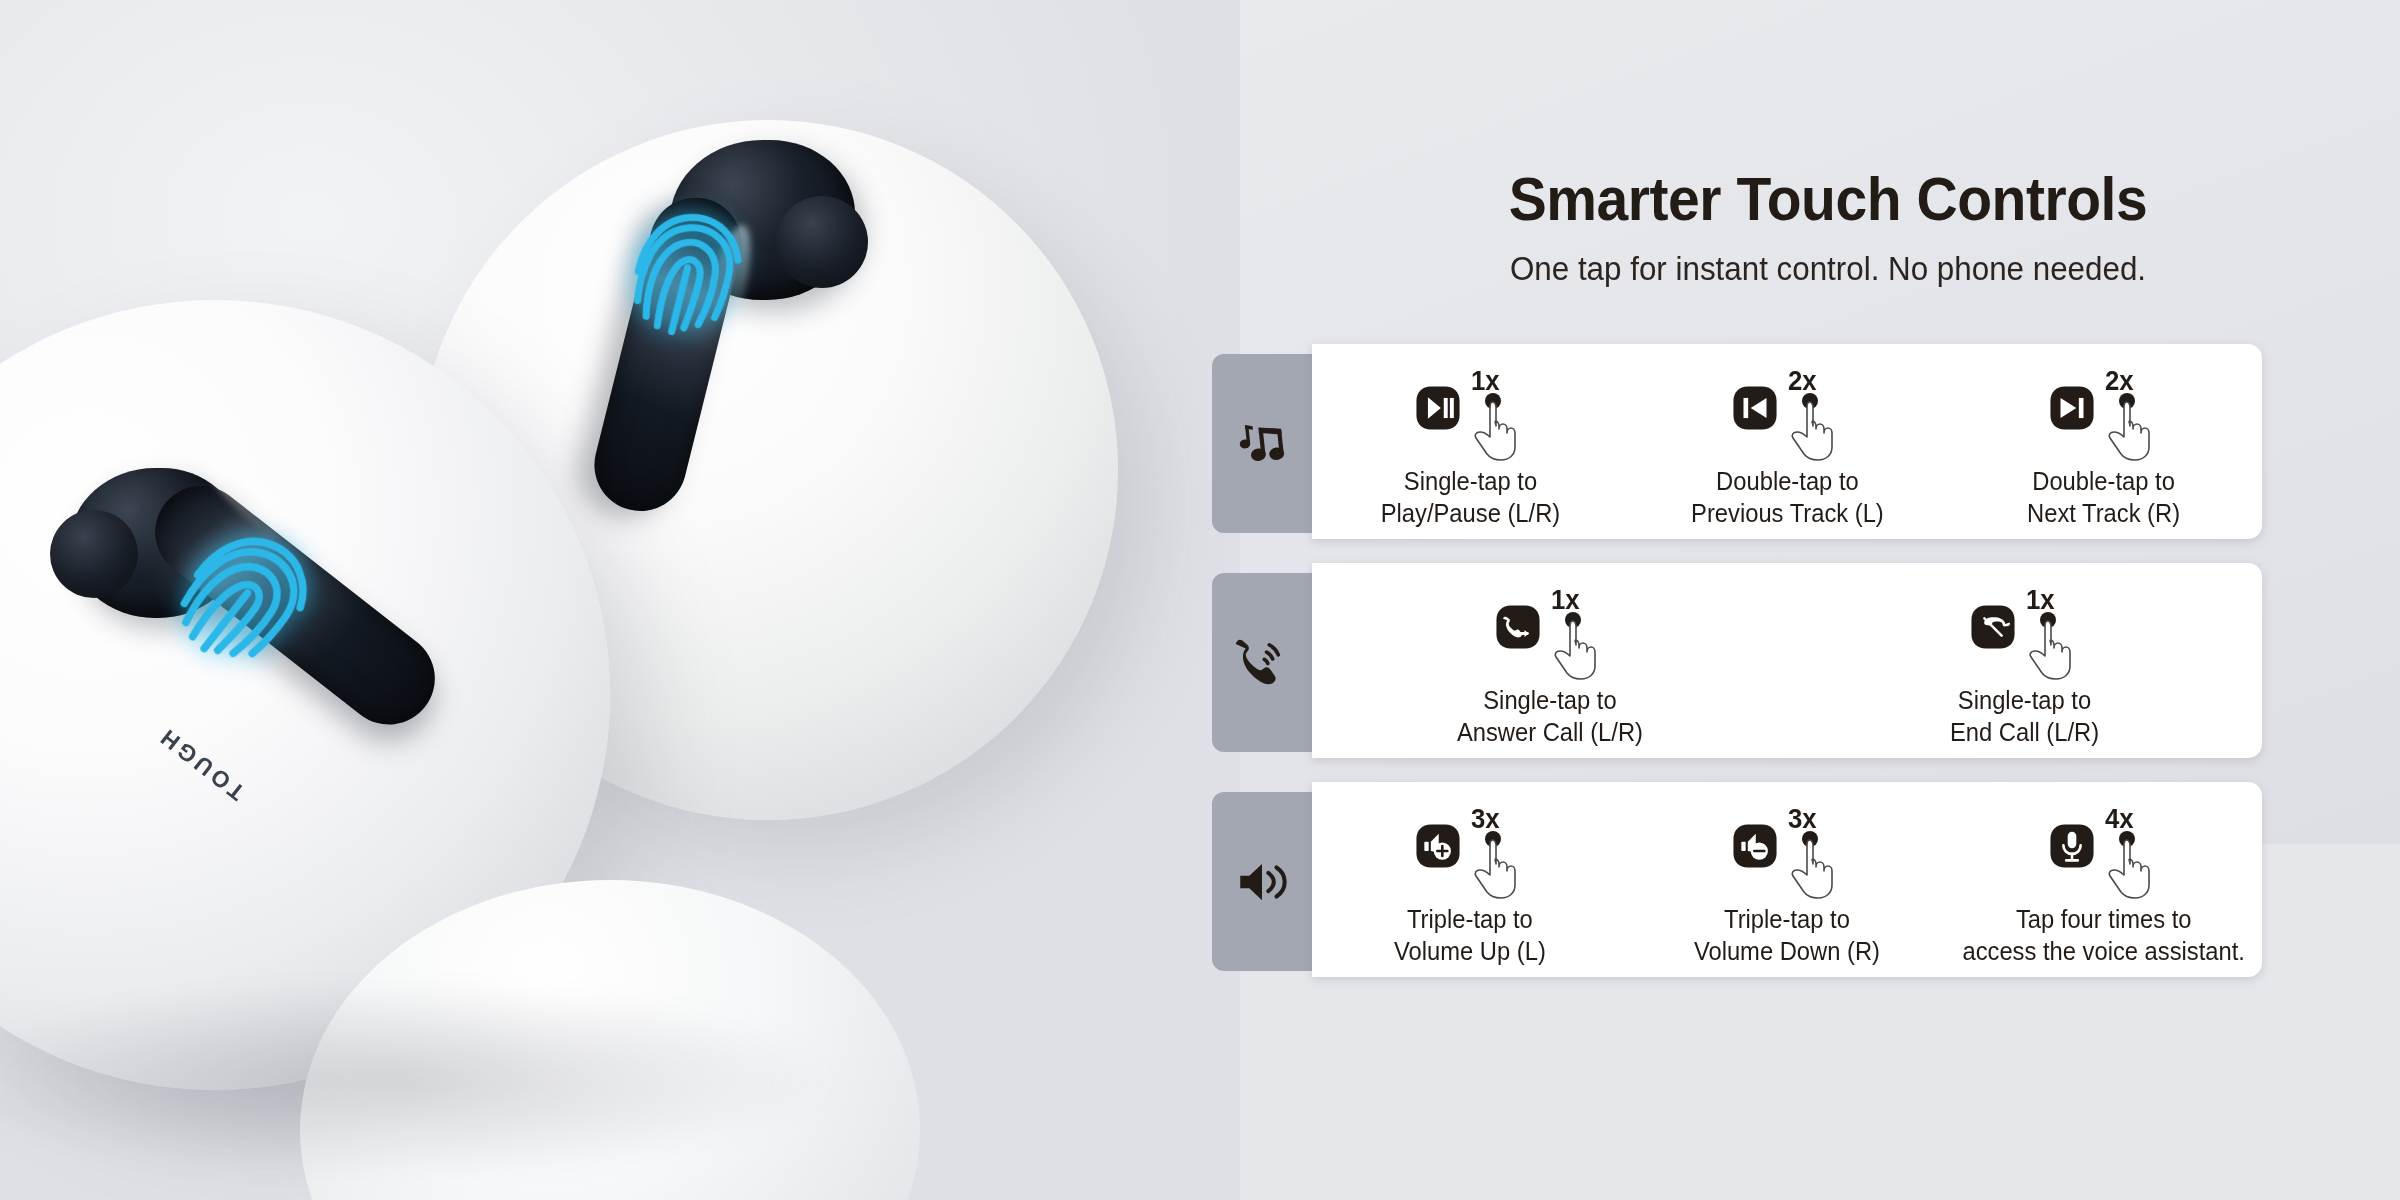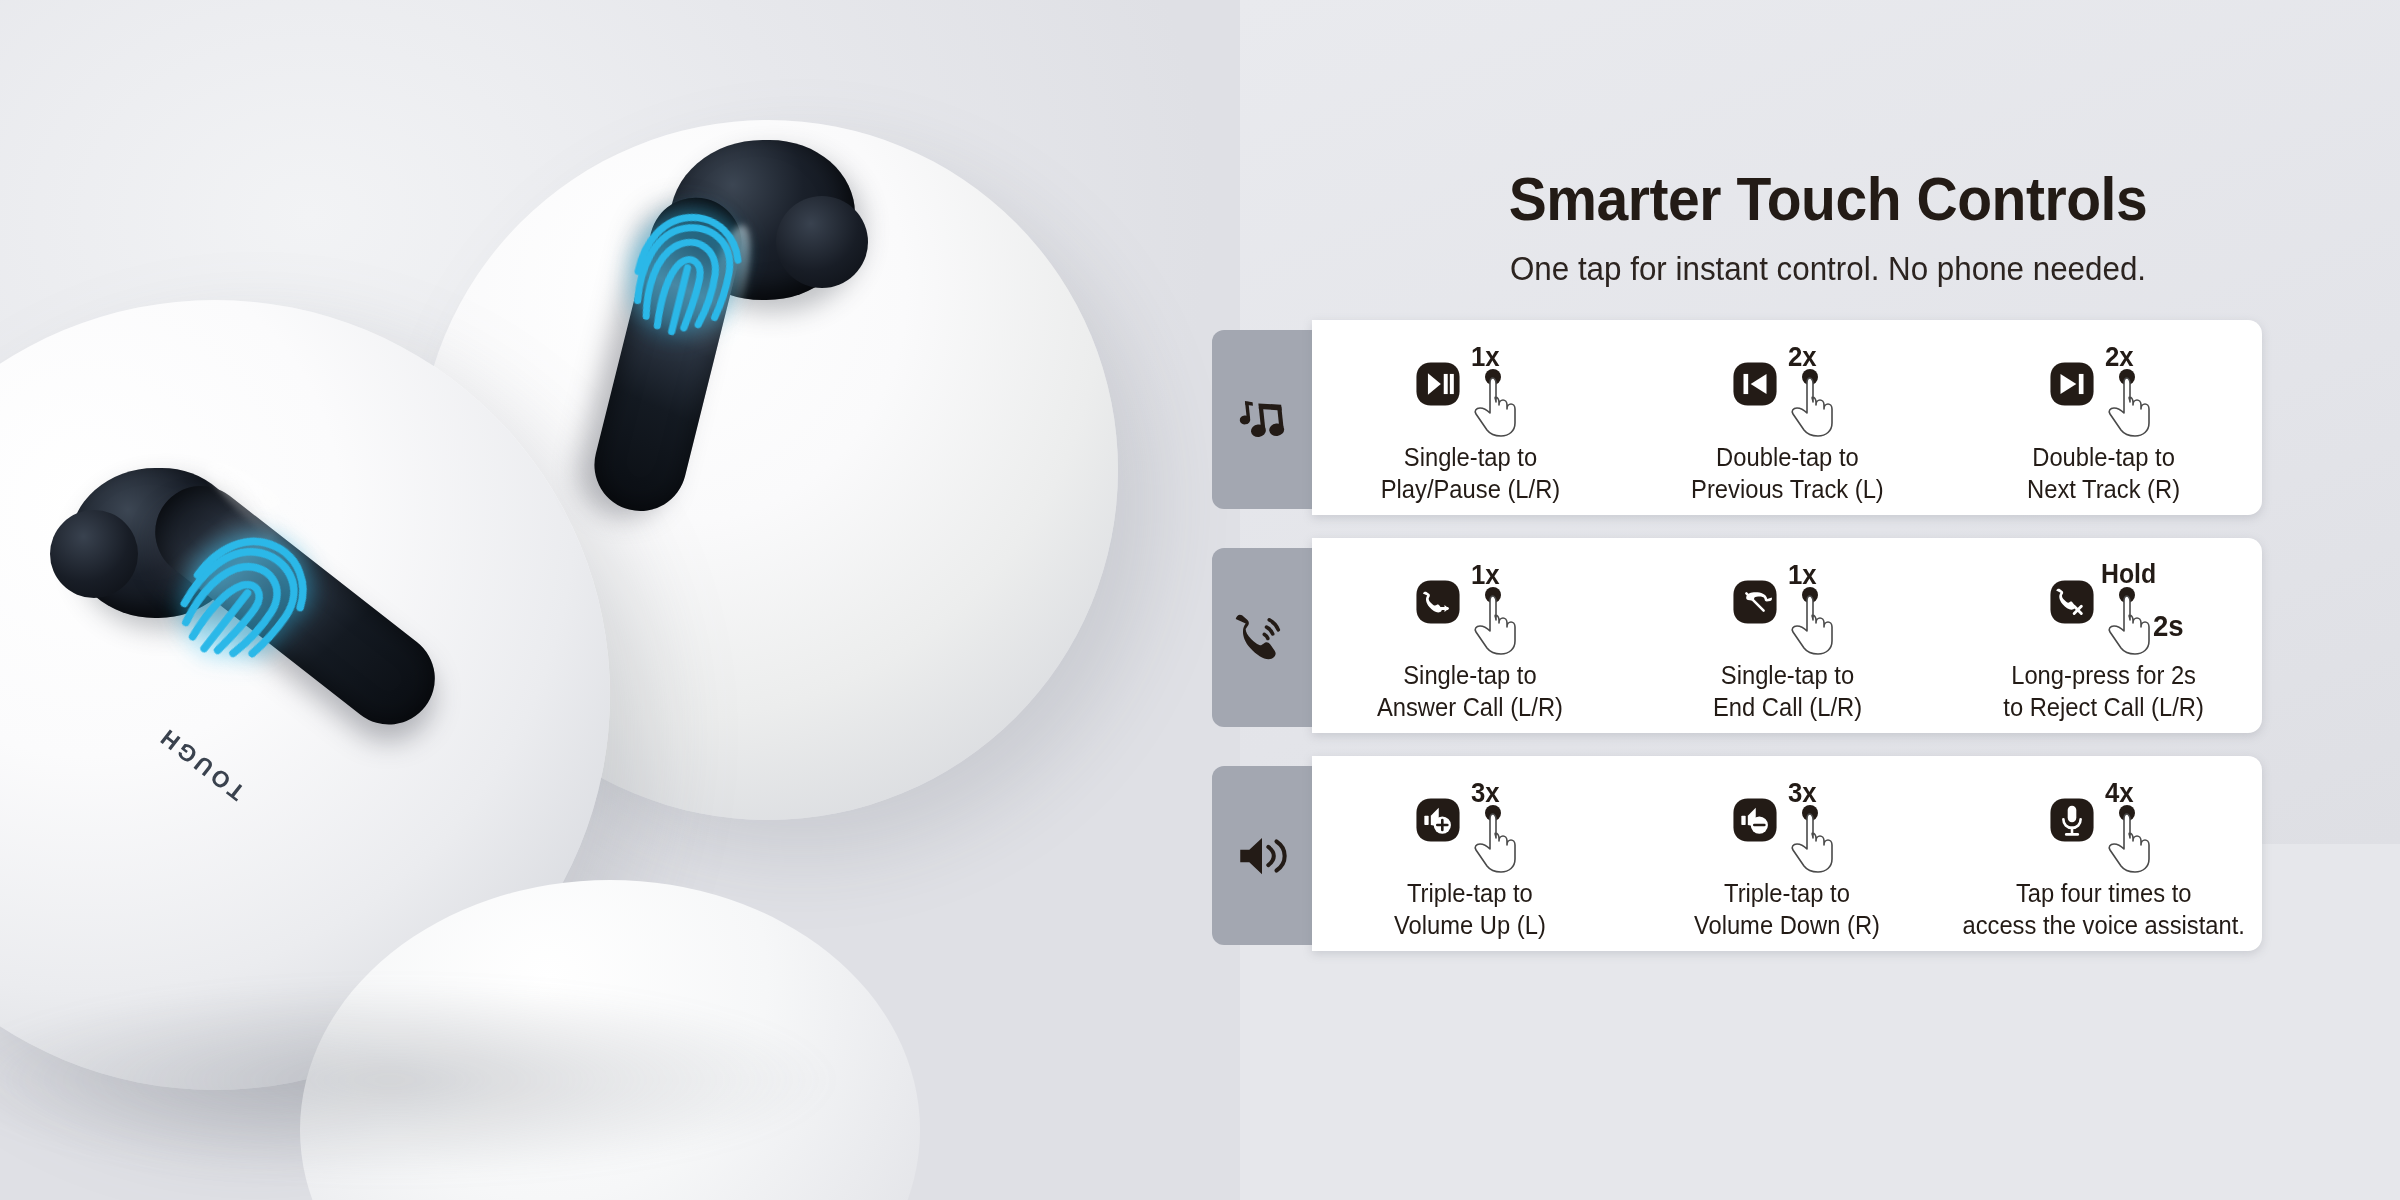--- a/index.html
+++ b/index.html
@@ -114,21 +114,21 @@
   .subhead {
     position:absolute; left:78px; top:252px; width:1020px;
     text-align:center;
     font-size:33px; line-height:1; font-weight:400; color:#2c2420;
     transform:scaleX(0.95); transform-origin:center;
   }
 
   .cards { position:absolute; left:-28px; top:320px; width:1160px; }
   .card {
     position:relative; height:195px; margin-bottom:23px;
-    display:flex; align-items:stretch;
+    display:flex; align-items:stretch;margin-top:24px;
   }
   .card-icon {
     width:100px; margin-top:10px; margin-bottom:6px;
     background:#a3a7b1;
     border-radius:12px 0 0 12px;
     display:flex; align-items:center; justify-content:center;
     flex:0 0 100px;
   }
   .card-body {
     flex:1 1 auto; background:#ffffff; border-radius:0 14px 14px 0;
@@ -365,45 +365,20 @@
                     <g fill="#ffffff" stroke="#4a4a4a" stroke-width="1.6" stroke-linejoin="round" stroke-linecap="round">
                       <path d="M25 14 L25 44 C22 41 19 39 15 39 C11 39 9 42 11 45 L22 61 C25 65 30 67 36 67 C44 67 50 62 50 54 L50 40 C50 37 48 35 46 35 C44 35 42 37 42 40 L42 36 C42 33 40 31 38 31 C36 31 34 33 34 36 L34 33 C34 30 32 28 31 28 C29 28 31 30 31 33 L31 14 C31 11 29 9 28 9 C26 9 25 11 25 14 Z"></path>
                     </g>
                   </svg>
                 </div>
               </div>
             </div>
             <div class="cell-label">Single-tap to
 End Call (L/R)</div>
           </div>
-          <div class="cell">
-            <div class="cell-top">
-              <div class="glyph">
-                <svg viewBox="0 0 64 64">
-                  <path d="M22 2h20c12 0 20 8 20 20v20c0 12-8 20-20 20H22C10 62 2 54 2 42V22C2 10 10 2 22 2z" fill="#231b16"></path>
-                  <path d="M16 19c-3 4-2 10 3 16 5 6 11 9 15 7 2-1 3-3 2-5l-3-4c-1-2-3-2-4-1l-2 1c-2 0-4-2-6-4-2-2-3-4-3-6l1-2c1-1 1-3 0-4l-4-3c-2-1-4 0-5 2z" fill="#fff"></path>
-                  <path d="M35 38l10 10M45 38l-10 10" stroke="#fff" stroke-width="4" stroke-linecap="round"></path>
-                </svg>
-              </div>
-              <div class="tapwrap">
-                <div class="tapcount hold">Hold</div>
-                <div class="hand">
-                  <svg viewBox="0 0 58 68">
-                    <circle cx="28" cy="8" r="8" fill="#231b16"></circle>
-                    <g fill="#ffffff" stroke="#4a4a4a" stroke-width="1.6" stroke-linejoin="round" stroke-linecap="round">
-                      <path d="M25 14 L25 44 C22 41 19 39 15 39 C11 39 9 42 11 45 L22 61 C25 65 30 67 36 67 C44 67 50 62 50 54 L50 40 C50 37 48 35 46 35 C44 35 42 37 42 40 L42 36 C42 33 40 31 38 31 C36 31 34 33 34 36 L34 33 C34 30 32 28 31 28 C29 28 31 30 31 33 L31 14 C31 11 29 9 28 9 C26 9 25 11 25 14 Z"></path>
-                    </g>
-                  </svg>
-                </div>
-                <div class="dur">2s</div>
-              </div>
-            </div>
-            <div class="cell-label">Long-press for 2s
-to Reject Call  (L/R)</div>
-          </div>
         </div>
       </div>
       <div class="card">
         <div class="card-icon">
           <svg viewBox="0 0 64 64" width="58" height="58">
             <path d="M8 25h10L32 12v40L18 39H8z" fill="#231b16"></path>
             <path d="M39 22c4 3 6 7 6 10s-2 7-6 10" stroke="#231b16" stroke-width="4.5" fill="none" stroke-linecap="round"></path>
             <path d="M48 16c6 4 9 10 9 16s-3 12-9 16" stroke="#231b16" stroke-width="4.5" fill="none" stroke-linecap="round"></path>
           </svg>
         </div>

